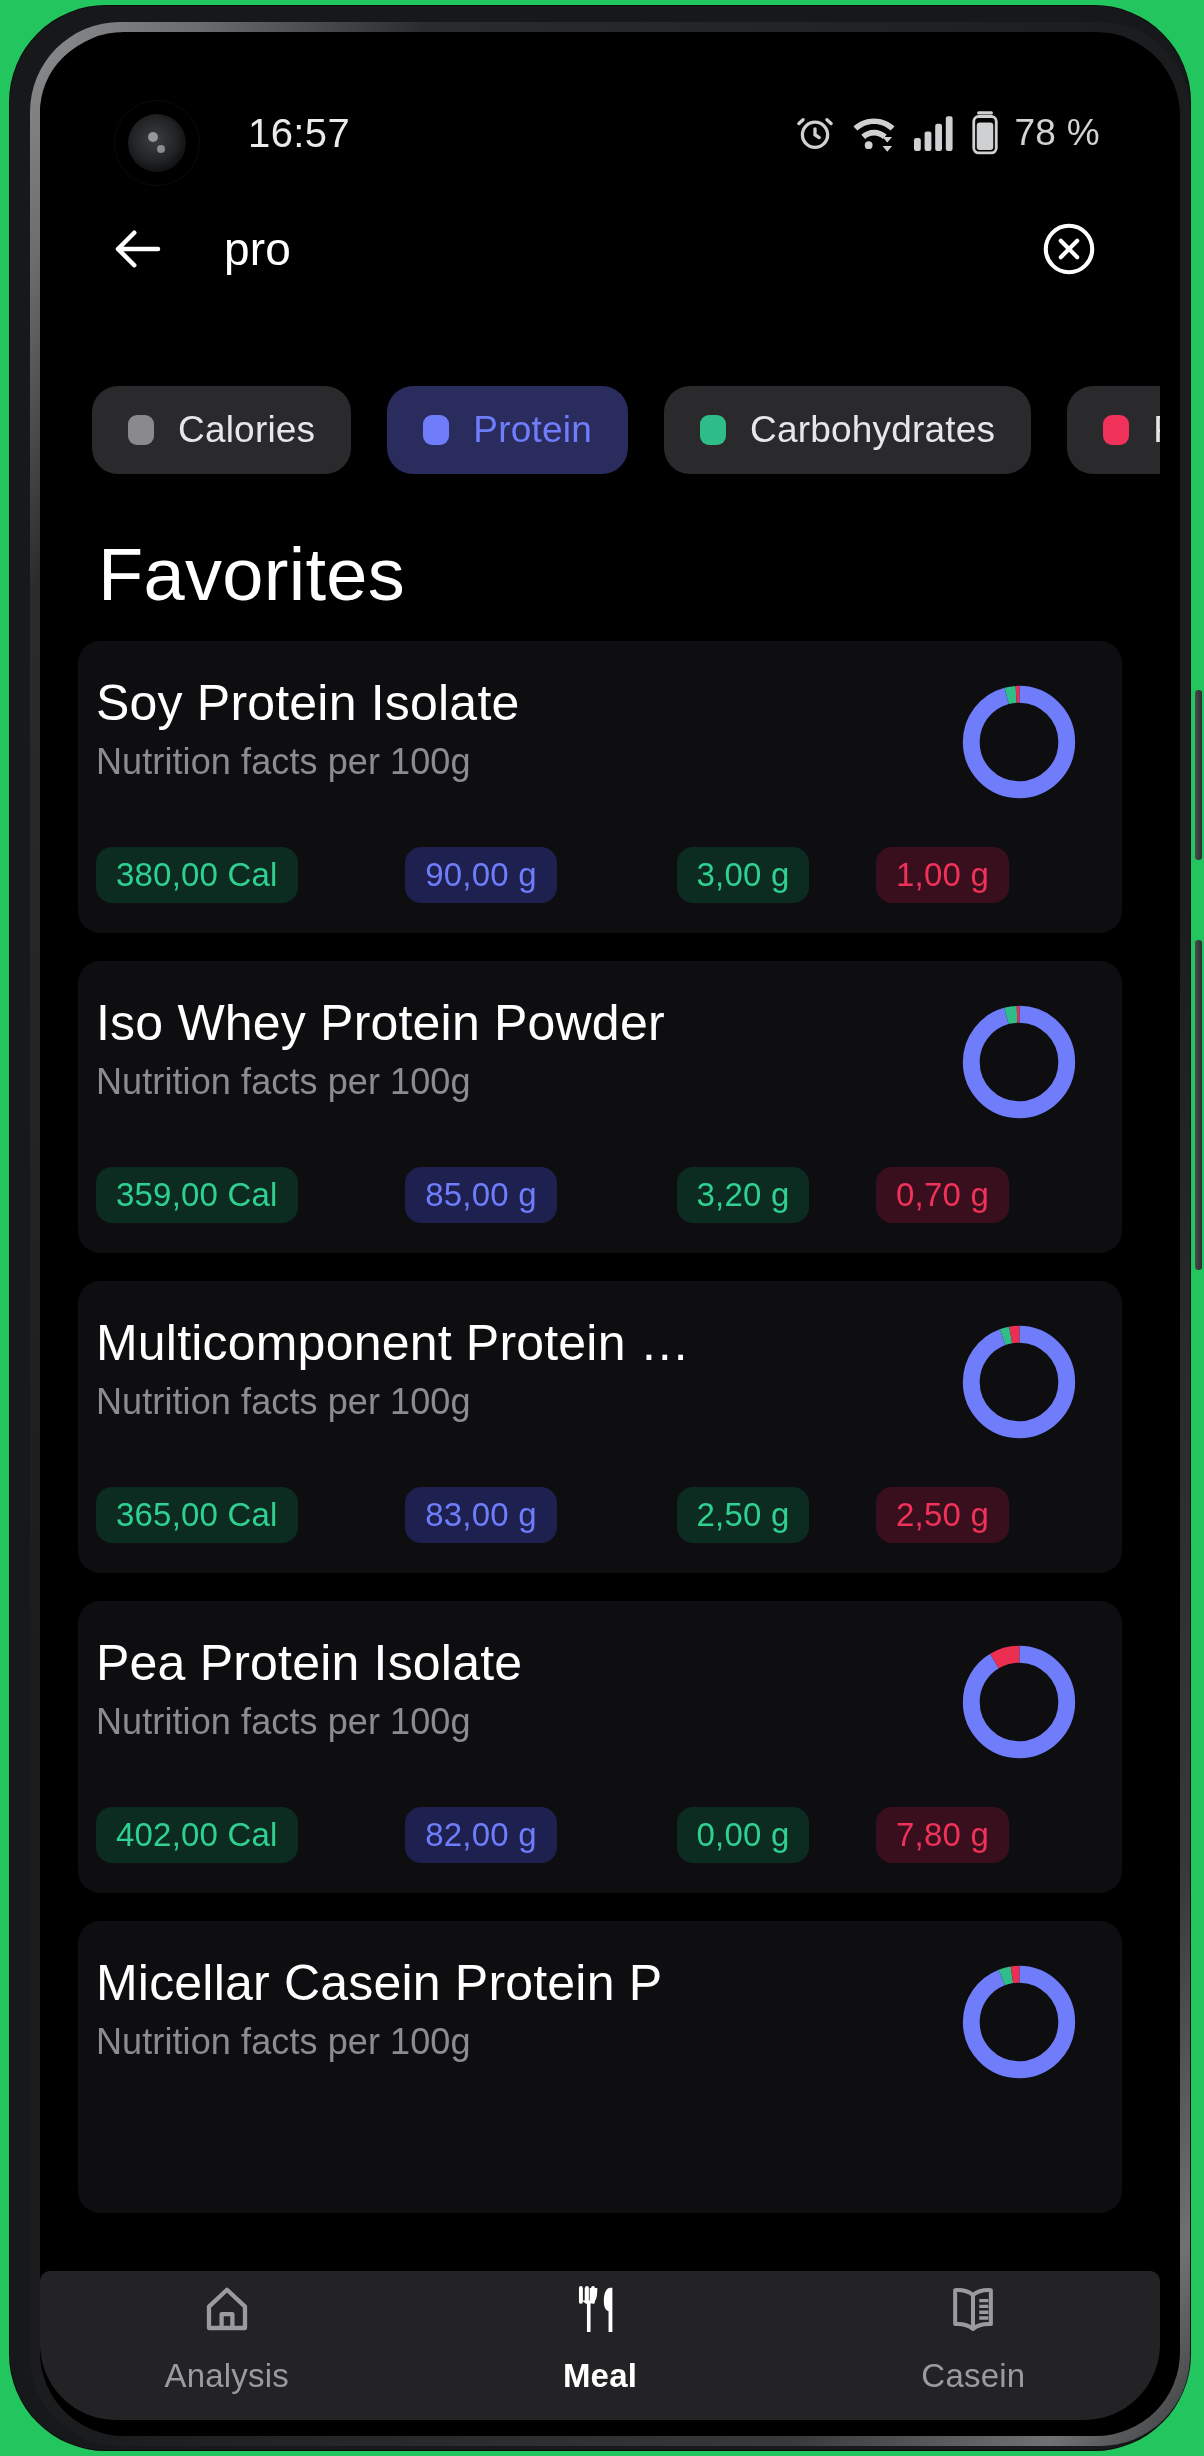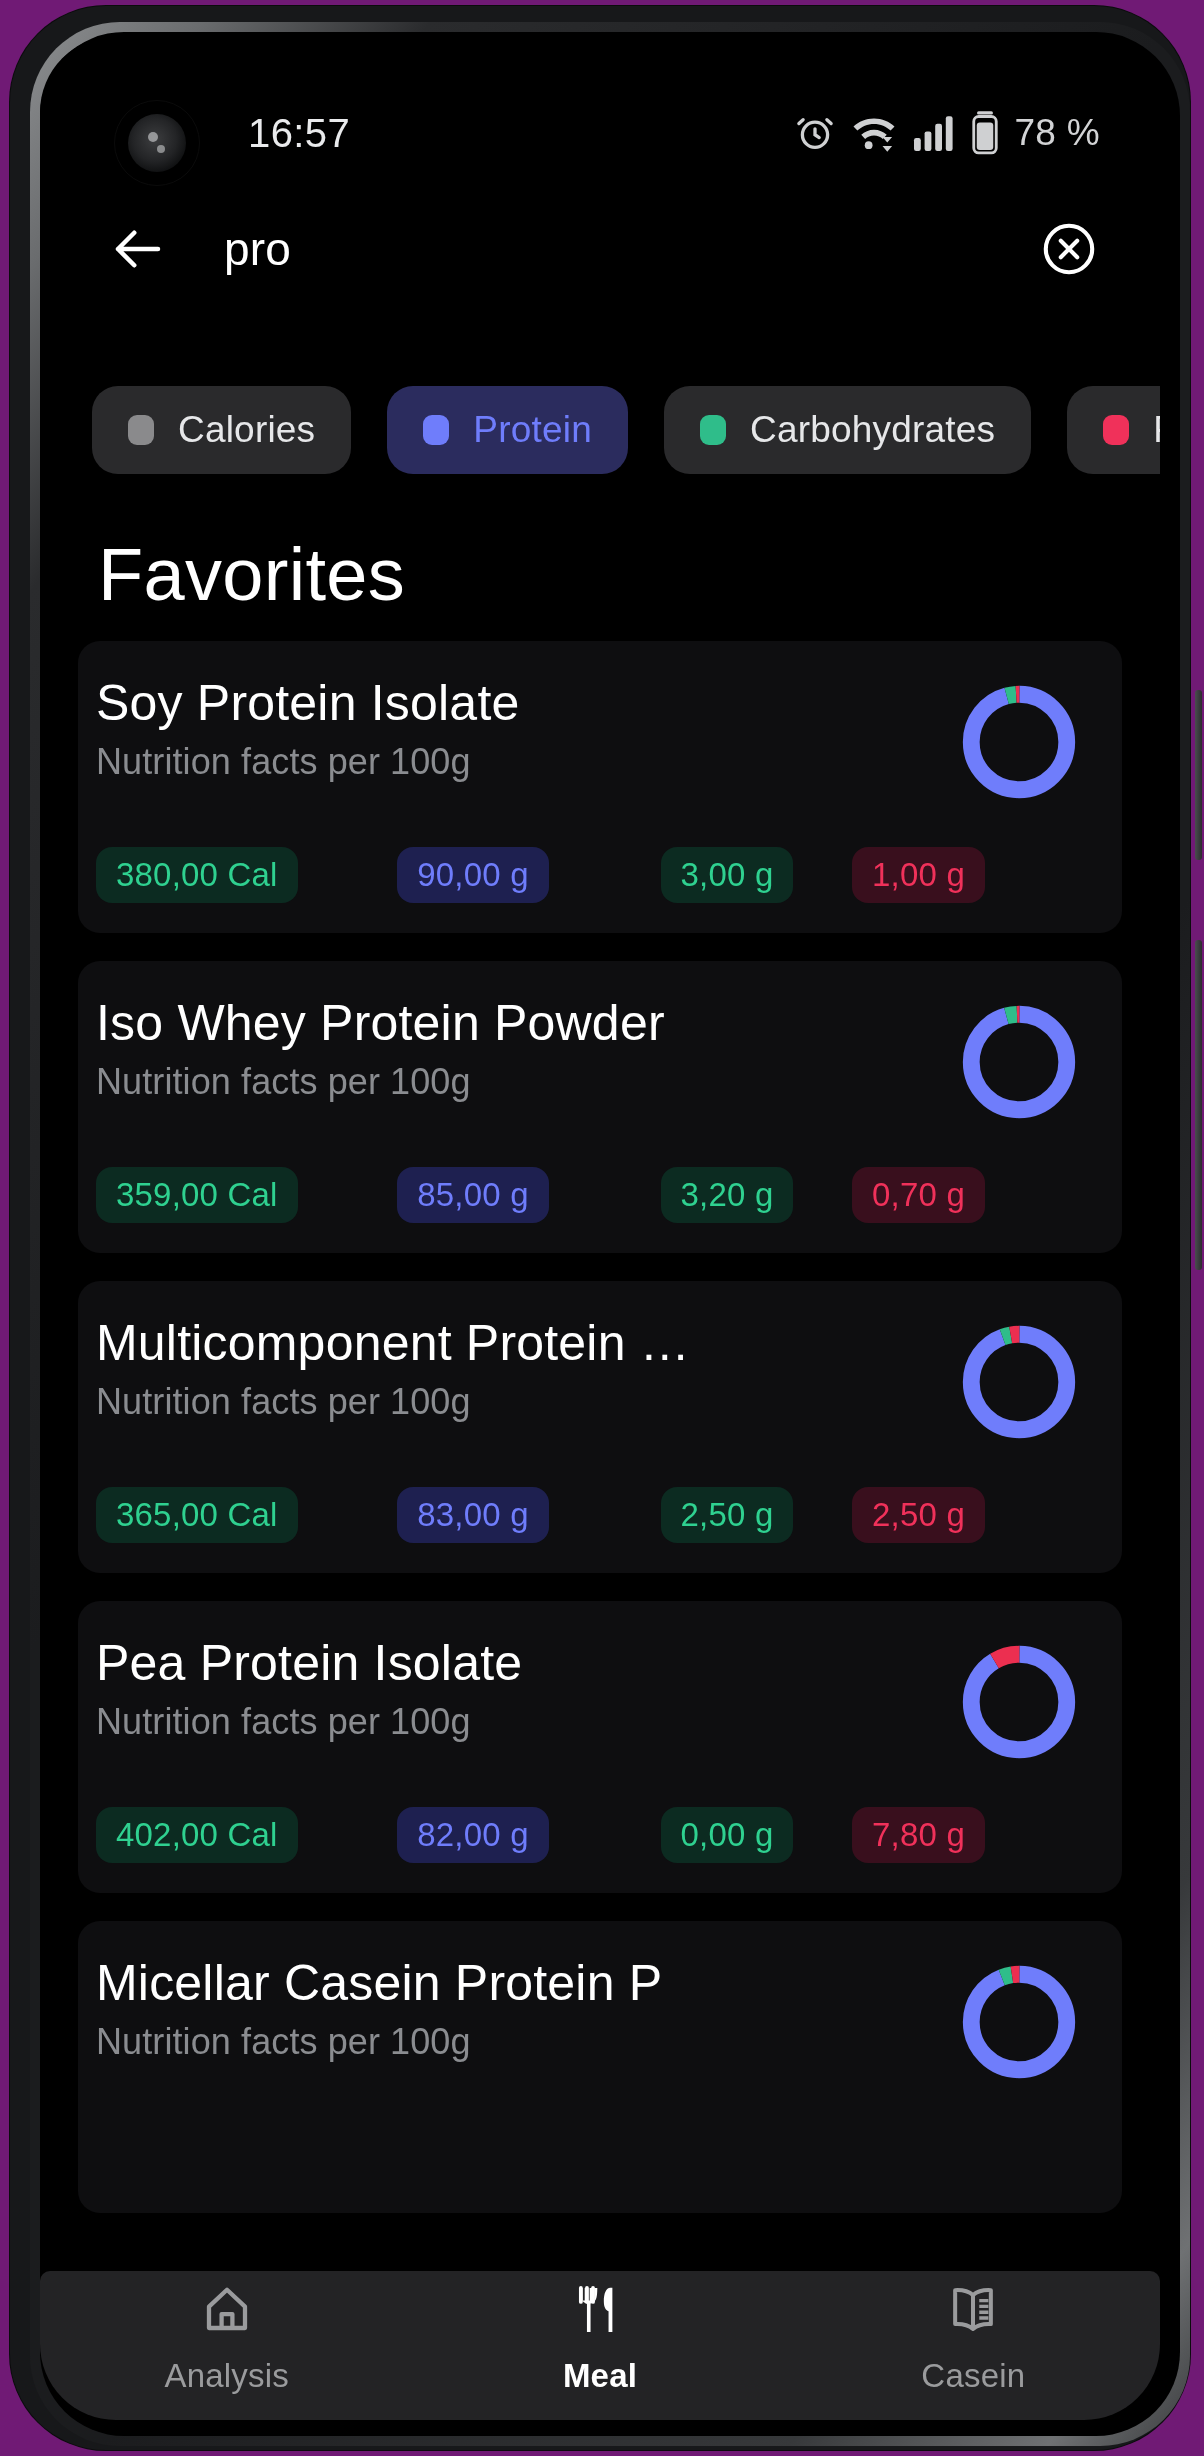--- a/index.html
+++ b/index.html
@@ -8,21 +8,21 @@
     width: 1204px; height: 2456px;
     background: #5d7682;
     font-family: "Liberation Sans", sans-serif;
     overflow: hidden;
   }
 
   
   .page {
     position: relative;
     width: 1204px; height: 2456px;
-    background: #701a75;
+    background: #22c55e;
   }
 
   
   .phone-frame {
     position: absolute;
     left: 10px; top: 6px;
     width: 1180px; height: 2444px;
     border-radius: 96px;
     background: #17181a;
     box-shadow: 0 0 0 1px #0b0c0d;
@@ -205,21 +205,21 @@
   .donut {
     flex: 0 0 auto;
     width: 126px; height: 126px;
     margin-top: 4px; margin-right: 6px;
   }
 
   
   .pills {
     display: flex;
     margin-top: 42px;
-    gap: 0;
+    gap: 8px;
   }
   .pill {
     height: 56px;
     border-radius: 16px;
     display: flex; align-items: center; justify-content: center;
     font-size: 33px;
     padding: 0 20px;
     white-space: nowrap;
     letter-spacing: .2px;
   }

